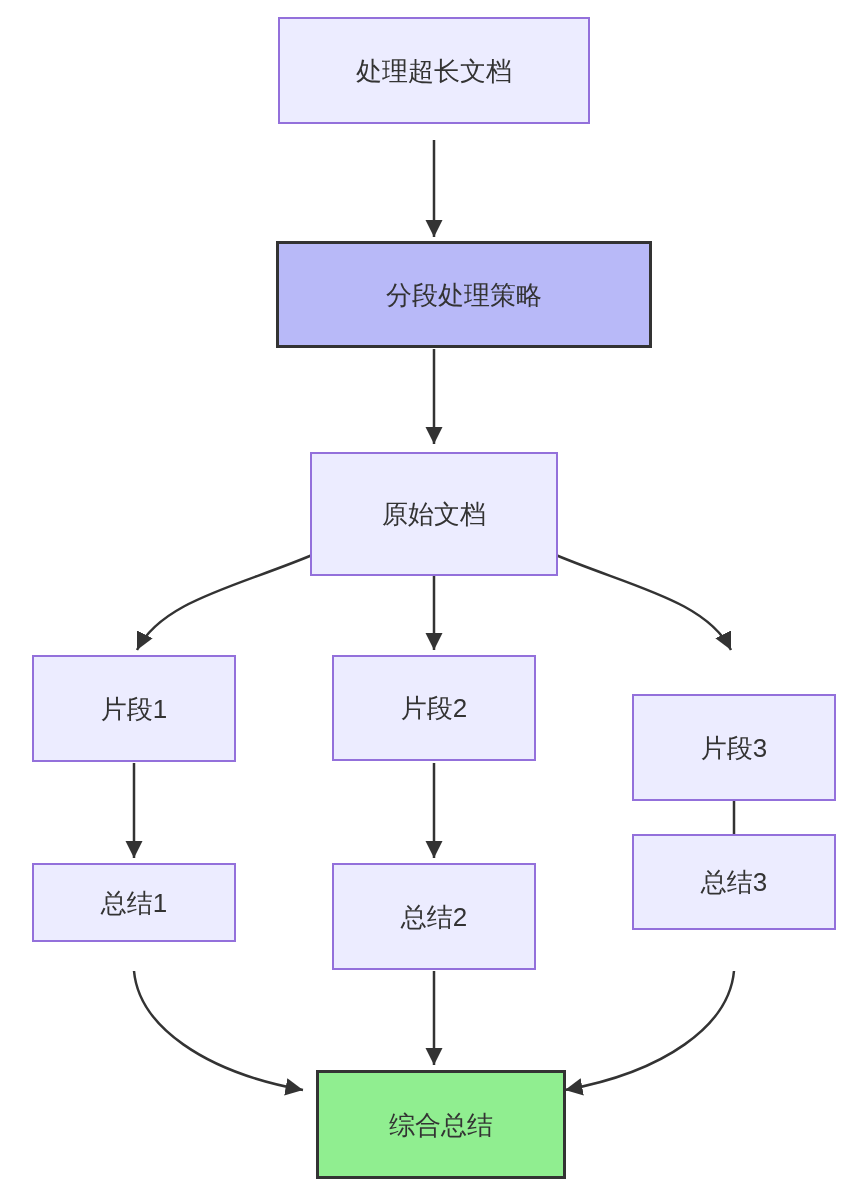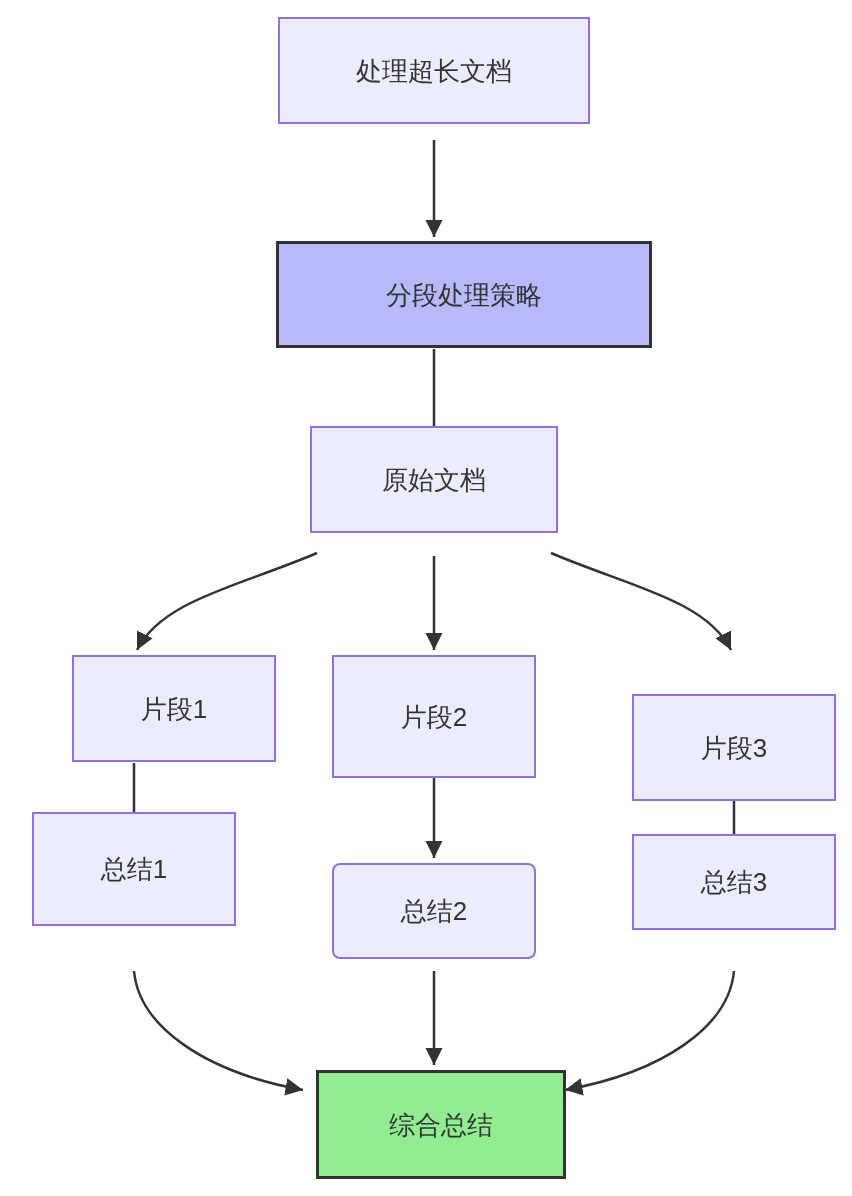--- a/index.html
+++ b/index.html
@@ -76,41 +76,41 @@
   </svg>
 
   <div class="node" style="left:278px; top:17px; width:312px; height:107px;">
     <span>处理超长文档</span>
   </div>
 
   <div class="node node--highlight" style="left:276px; top:241px; width:376px; height:107px;">
     <span>分段处理策略</span>
   </div>
 
-  <div class="node" style="left:310px; top:426px; width:248px; height:107px;text-align:center;">
+  <div class="node" style="left:310px; top:452px; width:248px; height:124px;text-align:center;">
     <span>原始文档</span>
   </div>
 
-  <div class="node" style="left:32px; top:655px; width:204px; height:107px;margin-left:40px;">
+  <div class="node" style="left:32px; top:655px; width:204px; height:107px;">
     <span>片段1</span>
   </div>
 
-  <div class="node" style="left:332px; top:655px; width:204px; height:123px;justify-content:center;">
+  <div class="node" style="left:332px; top:655px; width:204px; height:106px;justify-content:center;">
     <span>片段2</span>
   </div>
 
   <div class="node" style="left:632px; top:655px; width:204px; height:107px;margin-top:39px;">
     <span>片段3</span>
   </div>
 
-  <div class="node" style="left:32px; top:812px; width:204px; height:114px;">
+  <div class="node" style="left:32px; top:863px; width:204px; height:79px;">
     <span>总结1</span>
   </div>
 
-  <div class="node" style="left:332px; top:863px; width:204px; height:96px;border-radius:8px;">
+  <div class="node" style="left:332px; top:863px; width:204px; height:107px;">
     <span>总结2</span>
   </div>
 
   <div class="node" style="left:632px; top:834px; width:204px; height:96px;">
     <span>总结3</span>
   </div>
 
   <div class="node node--final" style="left:308px; top:1070px; width:250px; height:109px;margin-left:8px;">
     <span>综合总结</span>
   </div>

